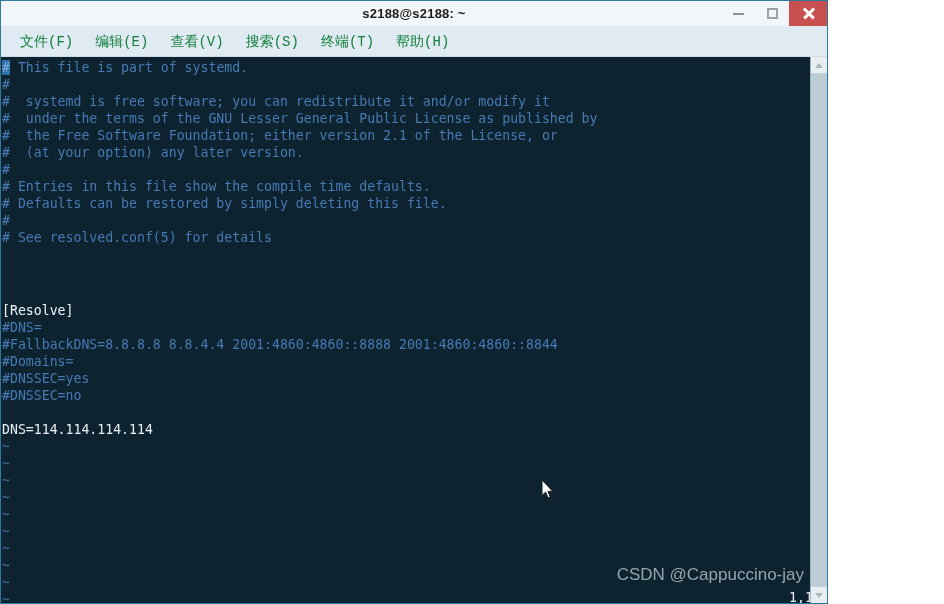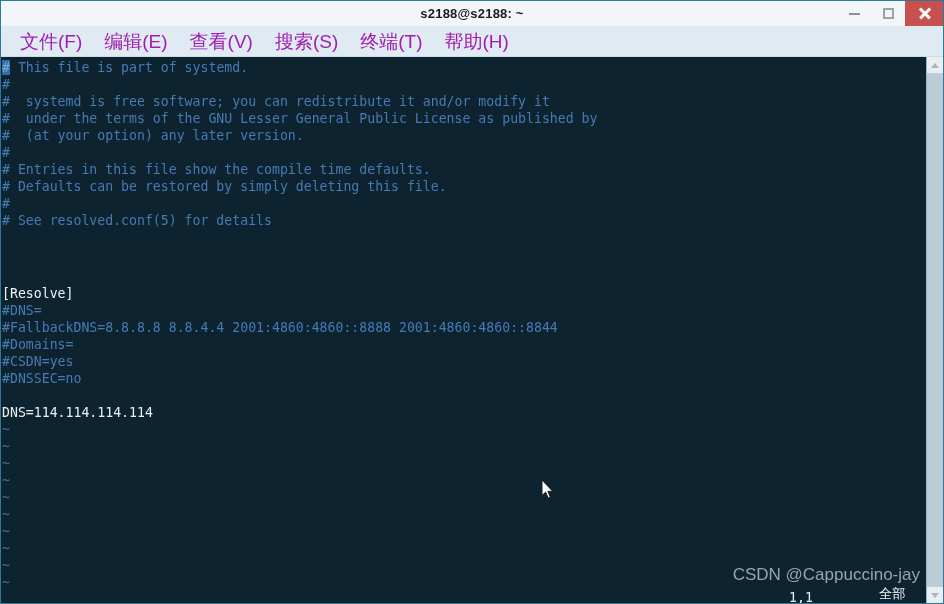--- a/index.html
+++ b/index.html
@@ -9,21 +9,21 @@
   }
   body {
     width: 944px;
     height: 604px;
     overflow: hidden;
     font-family: "Liberation Sans", sans-serif;
   }
 
   #window {
     position: relative;
-    width: 944px;
+    width: 828px;
     height: 604px;
     box-sizing: border-box;
     border: 1px solid #2b7a9b;
     background: #f4f7f9;
     display: flex;
     flex-direction: column;
     overflow: hidden;
   }
 
   
@@ -99,26 +99,26 @@
   #menubar {
     height: 29px;
     min-height: 29px;
     background: #dfeaf2;
     display: flex;
     align-items: center;
     padding-left: 8px;
     border-bottom: 1px solid #cddce6;
   }
   .menu-item {
-    font-size: 19px;
-    color: #a21caf;
+    font-size: 14px;
+    color: #15803d;
     padding: 3px 11px;
     cursor: default;
     white-space: nowrap;
-    font-family: Liberation Sans, sans-serif;
+    font-family: Liberation Mono, monospace;
   }
 
   
   #term-wrap {
     flex: 1;
     display: flex;
     min-height: 0;
     background: #6d28d9;
   }
   #terminal {
@@ -267,32 +267,33 @@
   </div>
 
   <div id="term-wrap">
 
     <div id="terminal">
       <div id="term-lines">
           <div class="trow c-comment"><span class="cursor-cell">#</span> This file is part of systemd.</div>
           <div class="trow c-comment">#</div>
           <div class="trow c-comment">#  systemd is free software; you can redistribute it and/or modify it</div>
           <div class="trow c-comment">#  under the terms of the GNU Lesser General Public License as published by</div>
+          <div class="trow c-comment">#  the Free Software Foundation; either version 2.1 of the License, or</div>
           <div class="trow c-comment">#  (at your option) any later version.</div>
           <div class="trow c-comment">#</div>
           <div class="trow c-comment"># Entries in this file show the compile time defaults.</div>
           <div class="trow c-comment"># Defaults can be restored by simply deleting this file.</div>
           <div class="trow c-comment">#</div>
           <div class="trow c-comment"># See resolved.conf(5) for details</div>
           <div class="trow c-plain">&nbsp;</div>
           <div class="trow c-section">[Resolve]</div>
           <div class="trow c-comment">#DNS=</div>
           <div class="trow c-comment">#FallbackDNS=8.8.8.8 8.8.4.4 2001:4860:4860::8888 2001:4860:4860::8844</div>
           <div class="trow c-comment">#Domains=</div>
-          <div class="trow c-comment">#CSDN=yes</div>
+          <div class="trow c-comment">#DNSSEC=yes</div>
           <div class="trow c-comment">#DNSSEC=no</div>
           <div class="trow c-plain">&nbsp;</div>
           <div class="trow c-plain">DNS=114.114.114.114</div>
           <div class="trow c-tilde">~</div>
           <div class="trow c-tilde">~</div>
           <div class="trow c-tilde">~</div>
           <div class="trow c-tilde">~</div>
           <div class="trow c-tilde">~</div>
           <div class="trow c-tilde">~</div>
           <div class="trow c-tilde">~</div>

